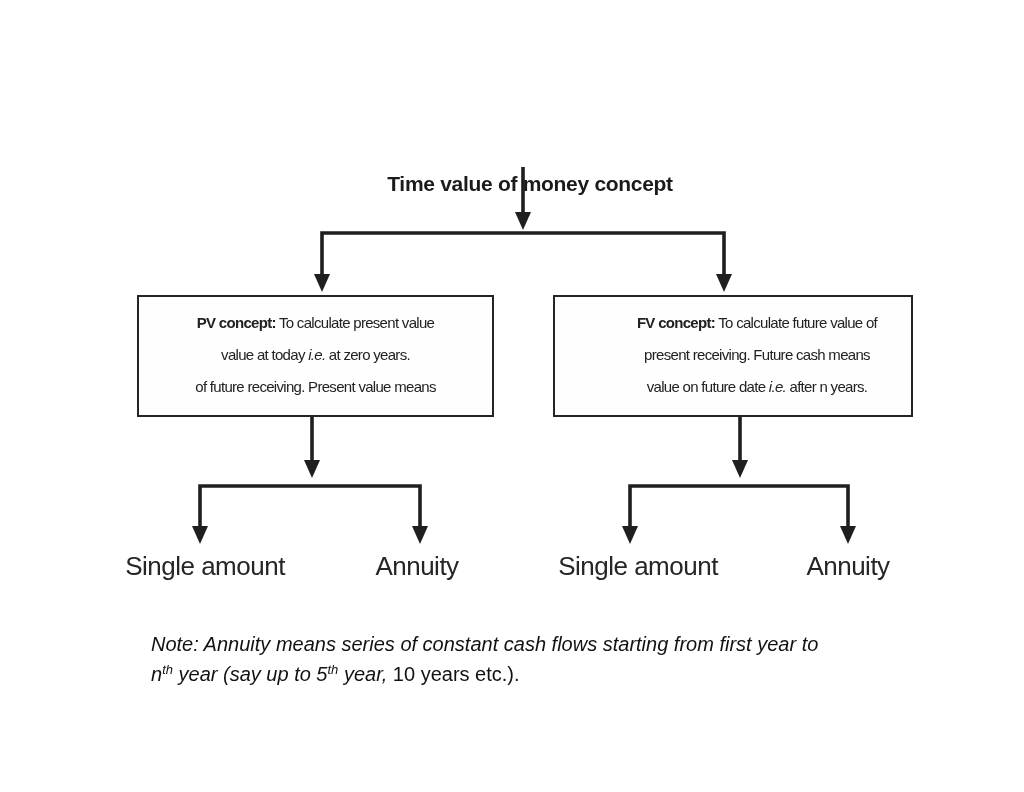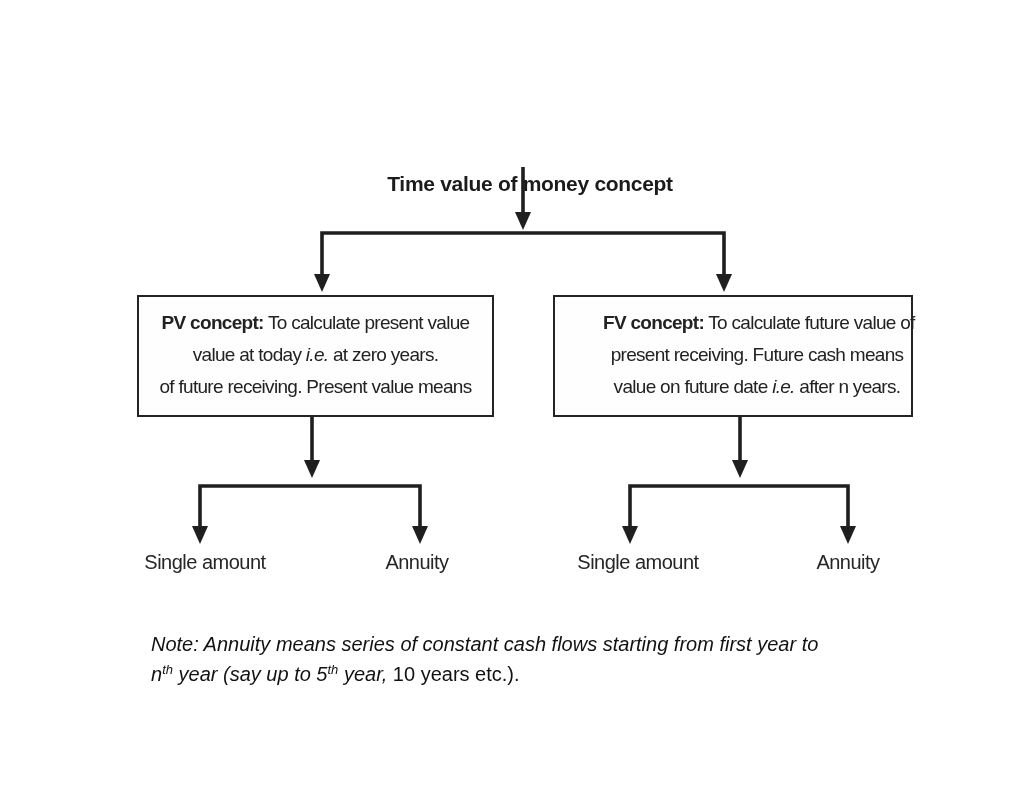--- a/index.html
+++ b/index.html
@@ -56,35 +56,35 @@
     height: 122px;
     border: 2px solid #242424;
     background: #fefefe;
     box-sizing: border-box;
   }
   #pv-box { left: 137px; width: 357px; }
   #fv-box { left: 553px; width: 360px; padding-left: 48px; }
   .box-text { padding-top: 10px; }
   .box-line {
     text-align: center;
-    font-size: 19px;
+    font-size: 15px;
     letter-spacing: -0.7px;
     line-height: 32px;
     color: #222222;
     white-space: nowrap;
   }
   .bd { font-weight: bold; }
   .it { font-style: italic; }
 
   
   .leaf {
     position: absolute;
     top: 551px;
     transform: translateX(-50%);
-    font-size: 20px;
+    font-size: 26px;
     letter-spacing: -0.5px;
     color: #262626;
     white-space: nowrap;
   }
   #leaf-pv-single  { left: 205px; }
   #leaf-pv-annuity { left: 417px; }
   #leaf-fv-single  { left: 638px; }
   #leaf-fv-annuity { left: 848px; }
 
   

